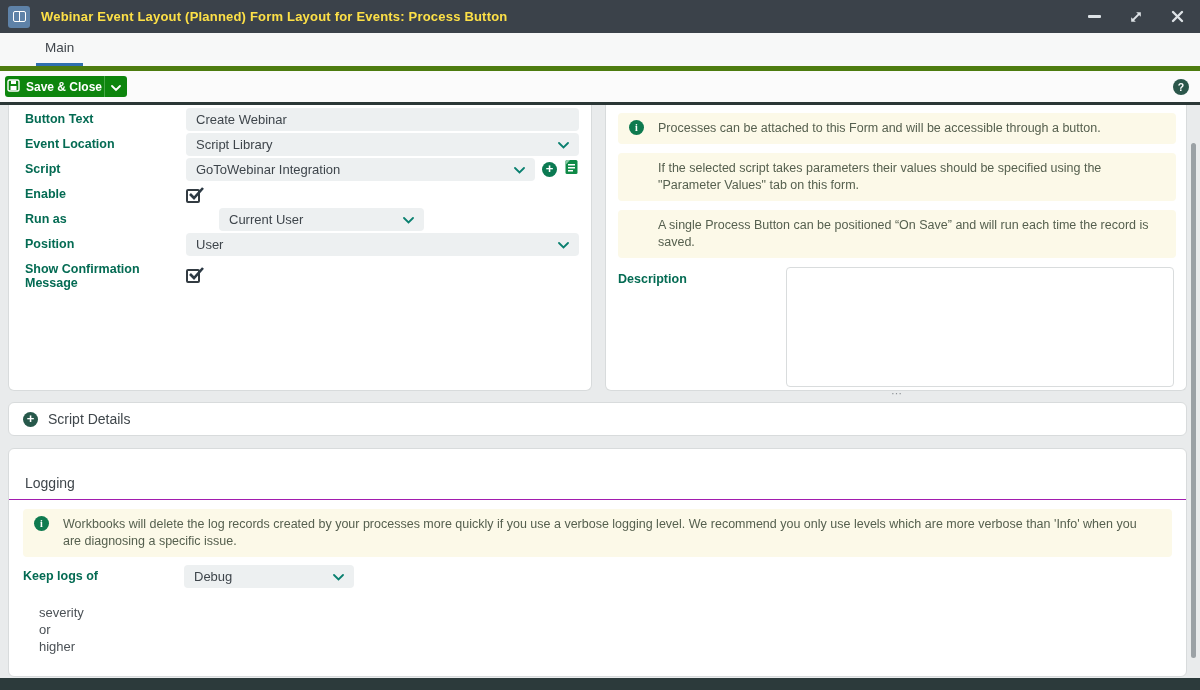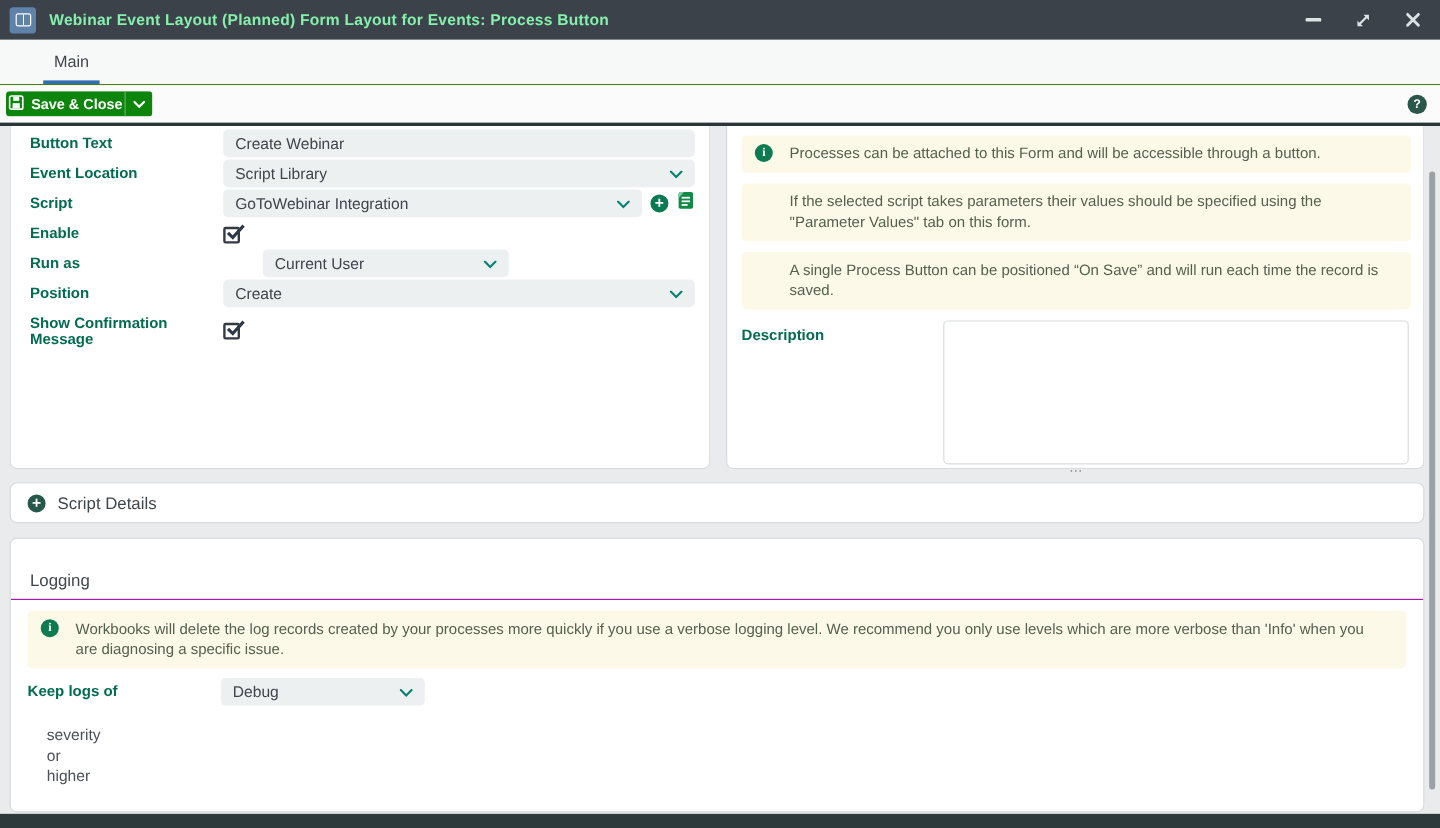--- a/index.html
+++ b/index.html
@@ -4,27 +4,27 @@
 <style>
   * { margin:0; padding:0; box-sizing:border-box; }
   html,body { width:1200px; height:690px; overflow:hidden;
     font-family:"Liberation Sans", sans-serif; background:#e9ebec; }
 
   
   .titlebar { height:33px; background:#3b424a; display:flex; align-items:center; padding-left:8px; position:relative; }
   .win-icon { width:22px; height:22px; background:#5e82a8; border-radius:3px; display:flex; align-items:center; justify-content:center; }
   .win-icon .glyph { width:13px; height:11px; border:1.5px solid #fff; border-radius:2px;
     background:linear-gradient(to right, transparent 44%, #fff 44%, #fff 56%, transparent 56%); }
-  .win-title { margin-left:11px; color:#86efac; font-size:13px; font-weight:600; letter-spacing:.2px; }
+  .win-title { margin-left:11px; color:#fde047; font-size:13px; font-weight:600; letter-spacing:.2px; }
   .win-controls { position:absolute; right:16px; top:0; height:33px; display:flex; align-items:center; gap:28px; }
   .wc { cursor:pointer; display:flex; align-items:center; }
   .min-dash { width:13px; height:3px; background:#dde2e6; border-radius:1px; }
 
   
-  .tabstrip { height:38px; background:#f7f8f8; border-bottom:1px solid #4d7c0f; display:flex; align-items:flex-end; }
+  .tabstrip { height:38px; background:#f7f8f8; border-bottom:5px solid #4d7c0f; display:flex; align-items:flex-end; }
   .tab { margin-left:36px; padding:0 9px; height:37px; display:flex; align-items:center; font-size:13.5px; color:#41474d; position:relative; cursor:pointer; }
   .tab::after { content:""; position:absolute; left:0; right:0; bottom:0; height:3px; background:#2f6fae; }
 
   
   .toolbar { height:31px; background:#fbfbfb; display:flex; align-items:center; padding:0 5px; position:relative; }
   .savebtn { display:flex; height:21px; border-radius:3px; overflow:hidden; cursor:pointer; }
   .savebtn-main { background:#0d850d; color:#fff; font-size:12px; font-weight:700; display:flex; align-items:center; gap:6px; padding:0 2px; }
   .savebtn-arrow { background:#0d850d; border-left:1px solid #45a545; width:23px; display:flex; align-items:center; justify-content:center; }
   .help-btn { position:absolute; right:11px; width:16px; height:16px; border-radius:50%; background:#2b564a; color:#fff;
     font-size:10.5px; font-weight:700; display:flex; align-items:center; justify-content:center; cursor:pointer; }
@@ -212,21 +212,21 @@
               </svg>
           </span>
         </div>
       </div>
     </div>
 
     <div class="frow">
       <div class="flabel">Position</div>
       <div class="fctl">
         <div class="select grow">
-          <span>Create</span>
+          <span>User</span>
           <span>
             <svg width="11" height="7" viewBox="0 0 11 7">
                 <polyline points="1,1 5.5,5.5 10,1" fill="none" stroke="#0a8070" stroke-width="1.8" stroke-linecap="round"></polyline>
               </svg>
           </span>
         </div>
       </div>
     </div>
 
     <div class="frow">

